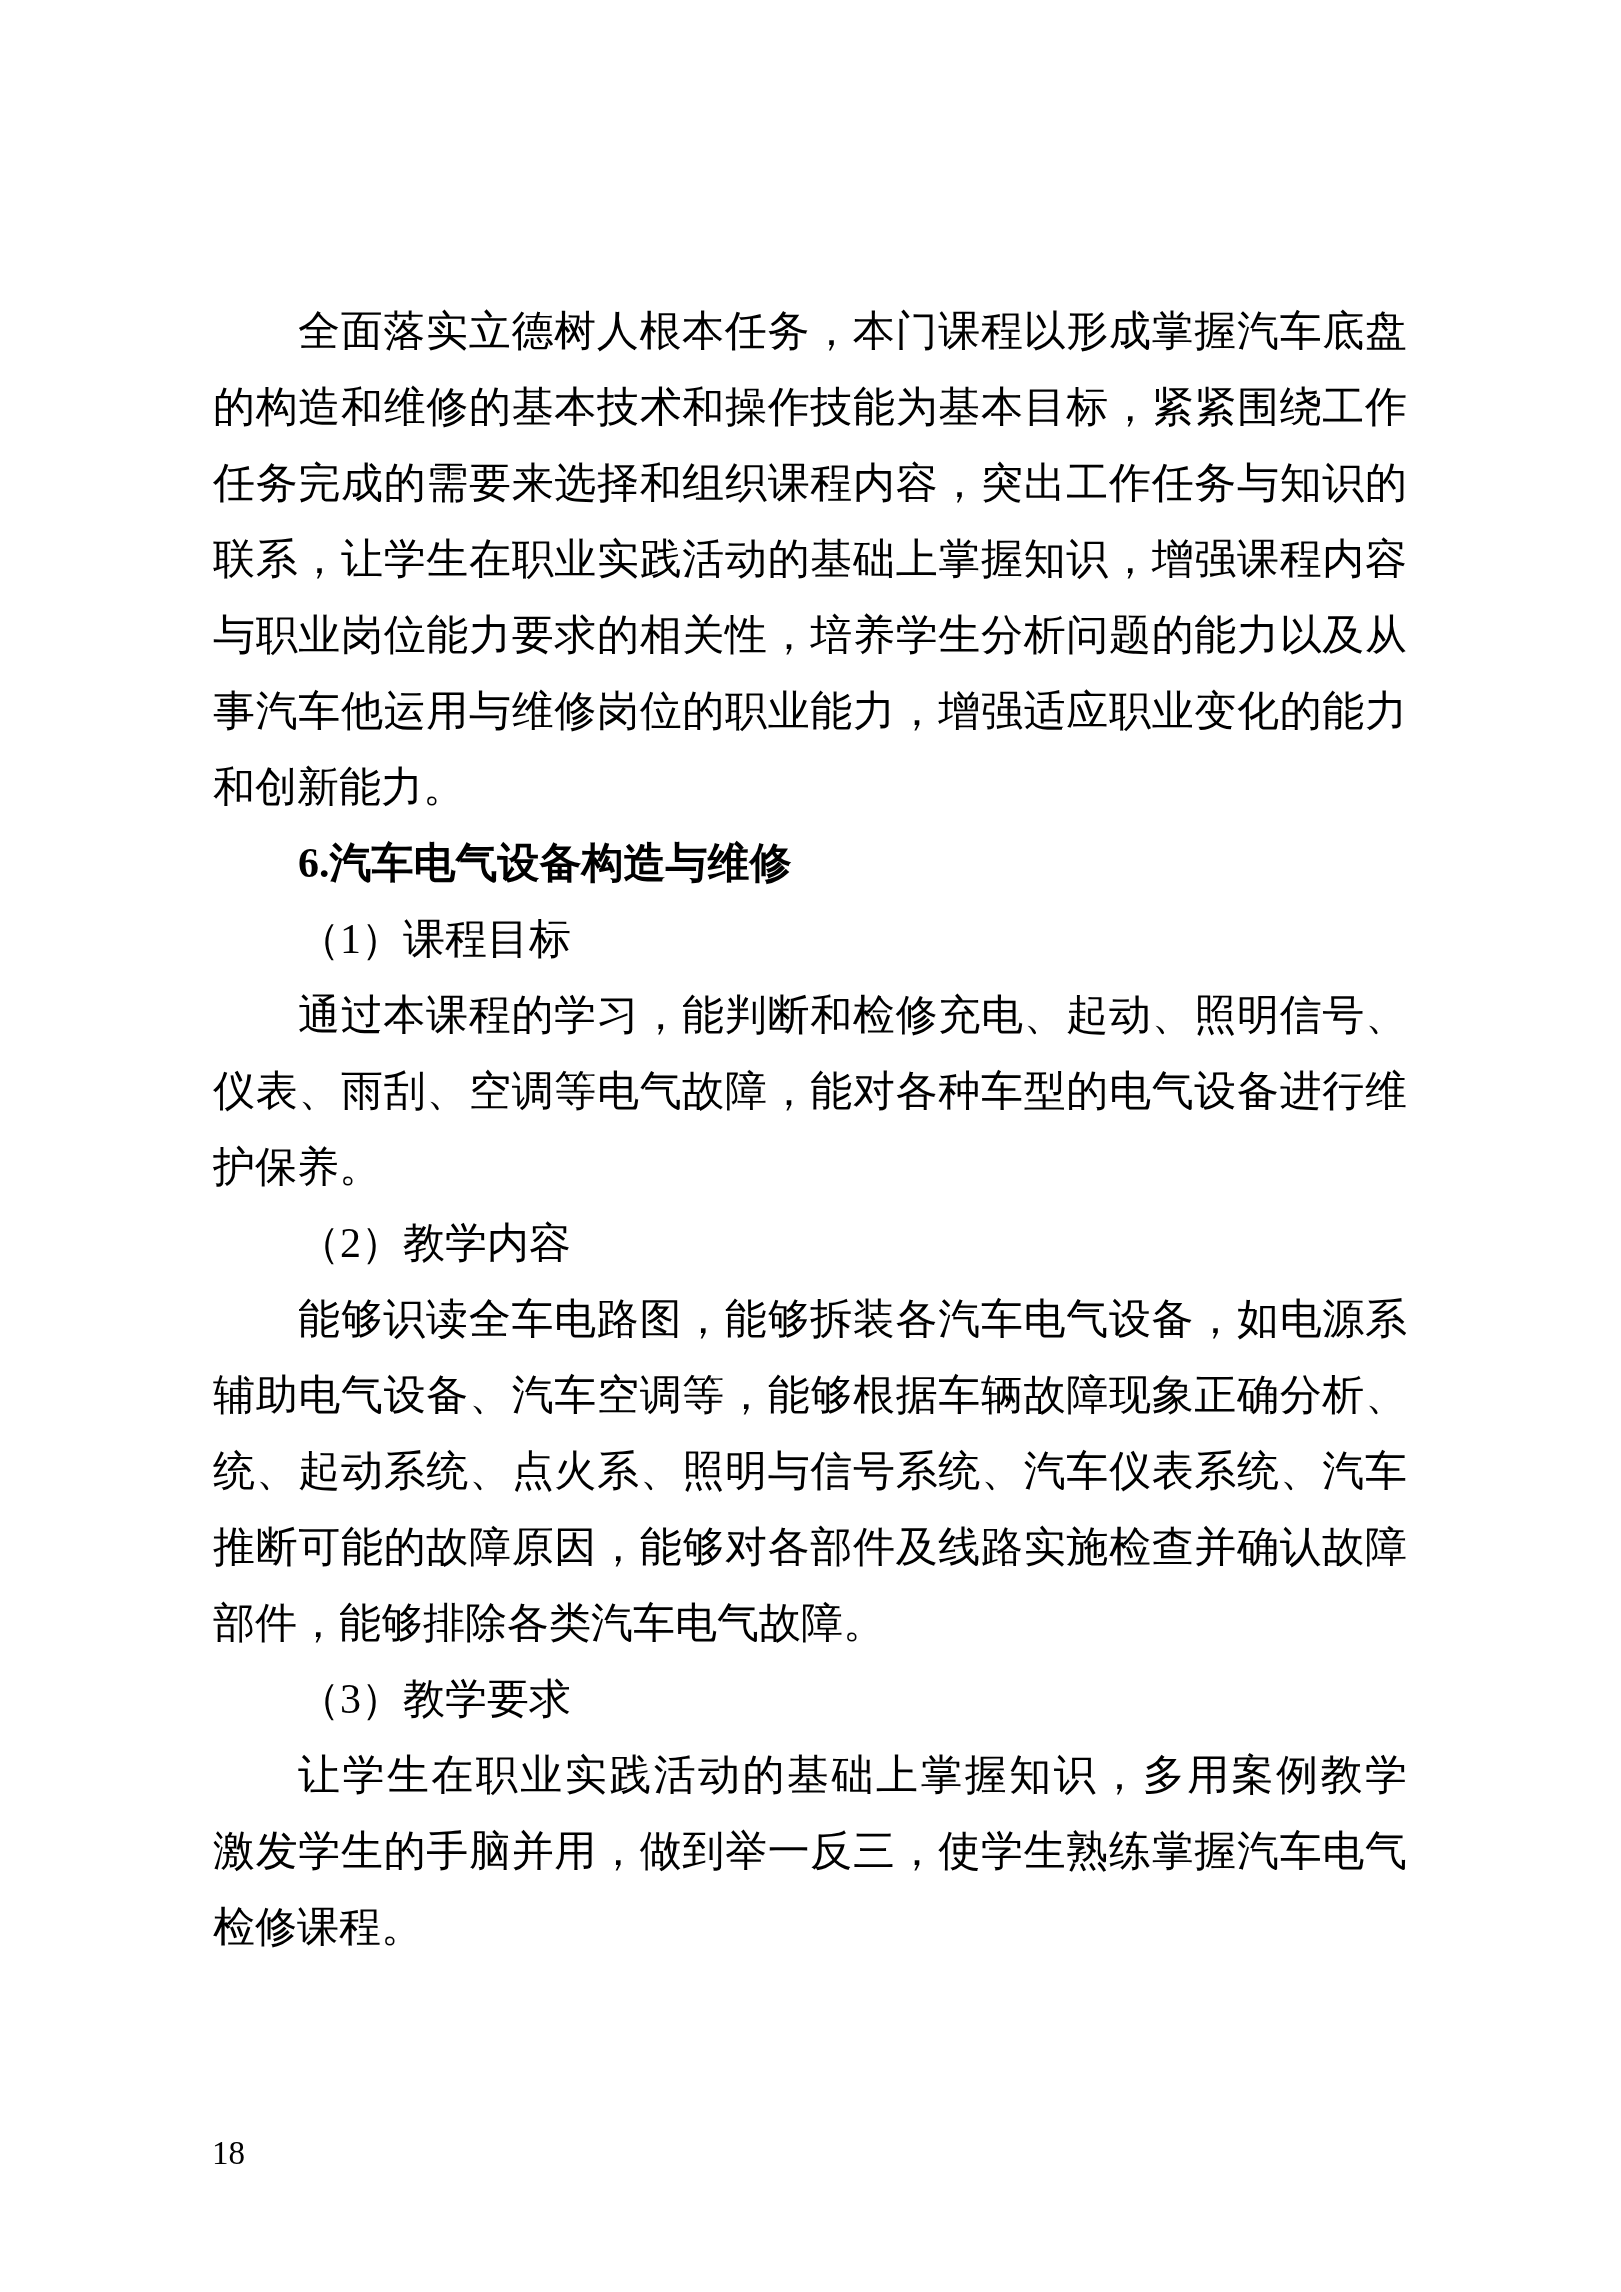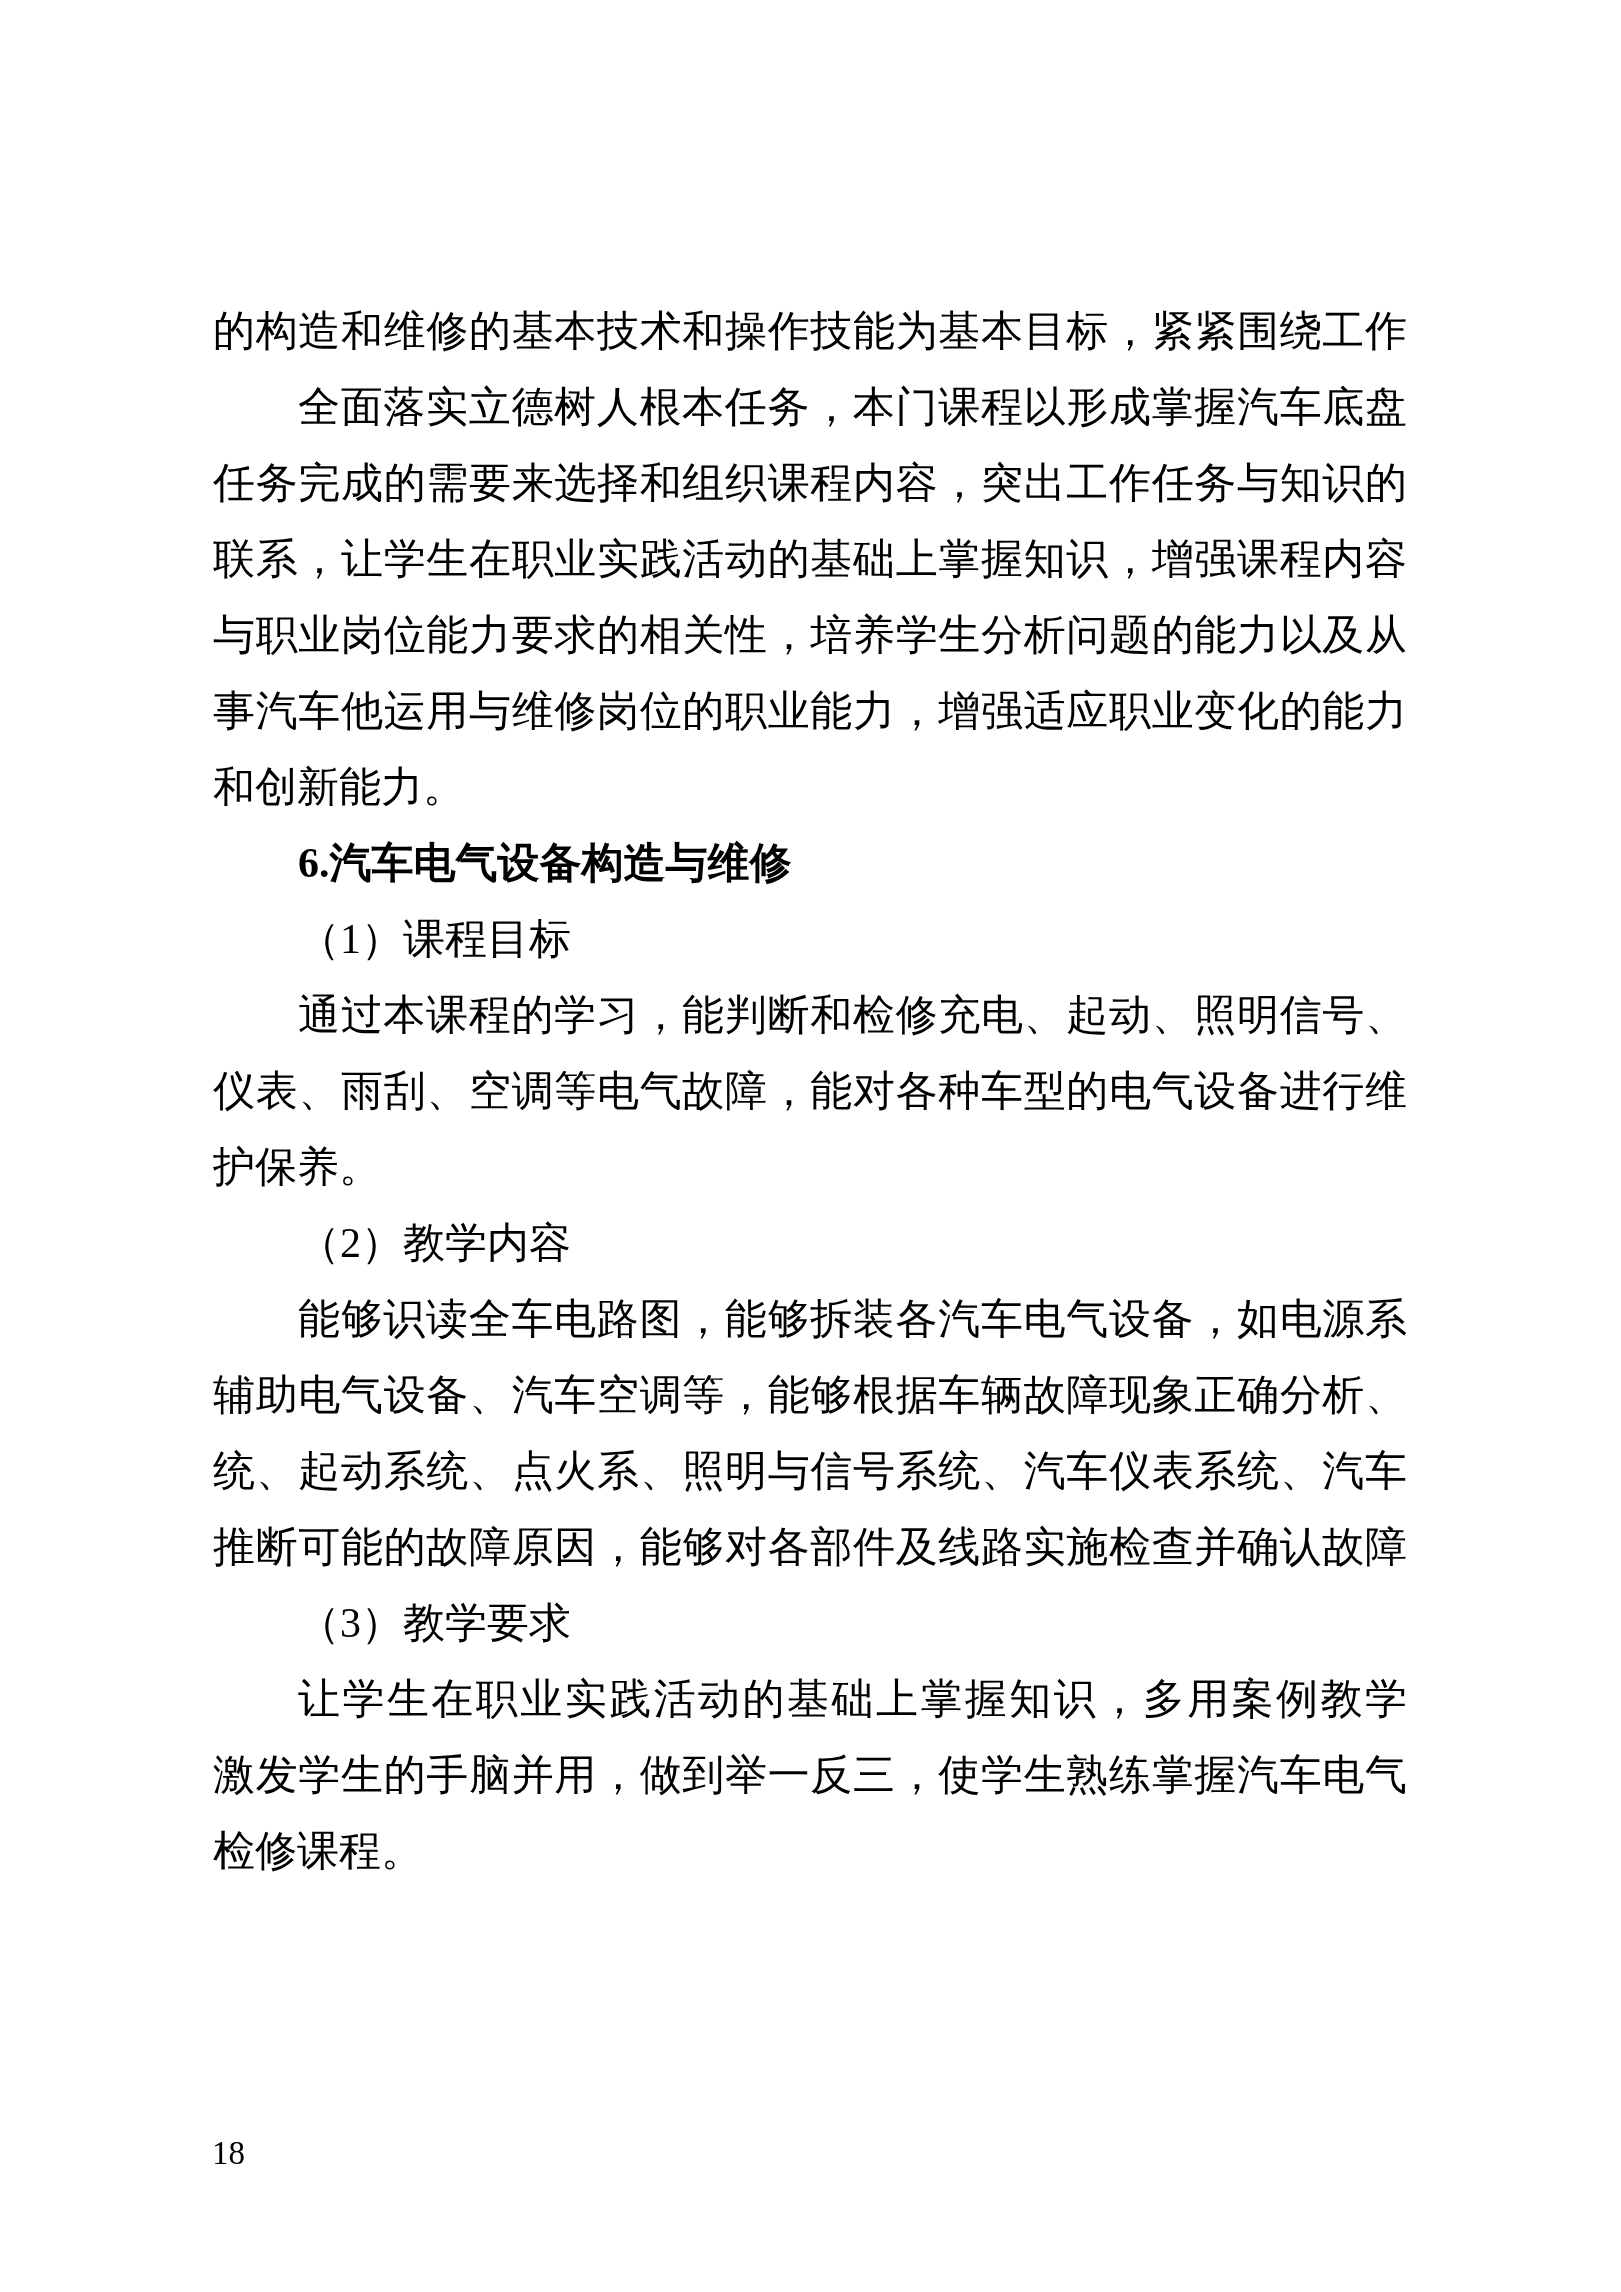--- a/index.html
+++ b/index.html
@@ -48,42 +48,43 @@
     line-height: 1.1;
     margin-top: 8px;
   }
 </style>
 </head>
 <body>
 
 <div class="page">
   <div class="body-text">
 
+    <p class="line j ind">全面落实立德树人根本任务，本门课程以形成掌握汽车底盘</p>
     <p class="line j">的构造和维修的基本技术和操作技能为基本目标，紧紧围绕工作</p>
-    <p class="line j ind">全面落实立德树人根本任务，本门课程以形成掌握汽车底盘</p>
     <p class="line j">任务完成的需要来选择和组织课程内容，突出工作任务与知识的</p>
     <p class="line j">联系，让学生在职业实践活动的基础上掌握知识，增强课程内容</p>
     <p class="line j">与职业岗位能力要求的相关性，培养学生分析问题的能力以及从</p>
     <p class="line j">事汽车他运用与维修岗位的职业能力，增强适应职业变化的能力</p>
     <p class="line">和创新能力。</p>
 
     <p class="line ind bold">6.汽车电气设备构造与维修</p>
 
     <p class="line ind">（1）课程目标</p>
 
     <p class="line j ind">通过本课程的学习，能判断和检修充电、起动、照明信号、</p>
     <p class="line j">仪表、雨刮、空调等电气故障，能对各种车型的电气设备进行维</p>
     <p class="line">护保养。</p>
 
     <p class="line ind">（2）教学内容</p>
 
     <p class="line j ind">能够识读全车电路图，能够拆装各汽车电气设备，如电源系</p>
     <p class="line j">辅助电气设备、汽车空调等，能够根据车辆故障现象正确分析、</p>
     <p class="line j">统、起动系统、点火系、照明与信号系统、汽车仪表系统、汽车</p>
     <p class="line j">推断可能的故障原因，能够对各部件及线路实施检查并确认故障</p>
+    <p class="line">部件，能够排除各类汽车电气故障。</p>
 
     <p class="line ind">（3）教学要求</p>
 
     <p class="line j ind">让学生在职业实践活动的基础上掌握知识，多用案例教学</p>
     <p class="line j">激发学生的手脑并用，做到举一反三，使学生熟练掌握汽车电气</p>
     <p class="line">检修课程。</p>
 
   </div>
 
   <div class="page-number">18</div>

